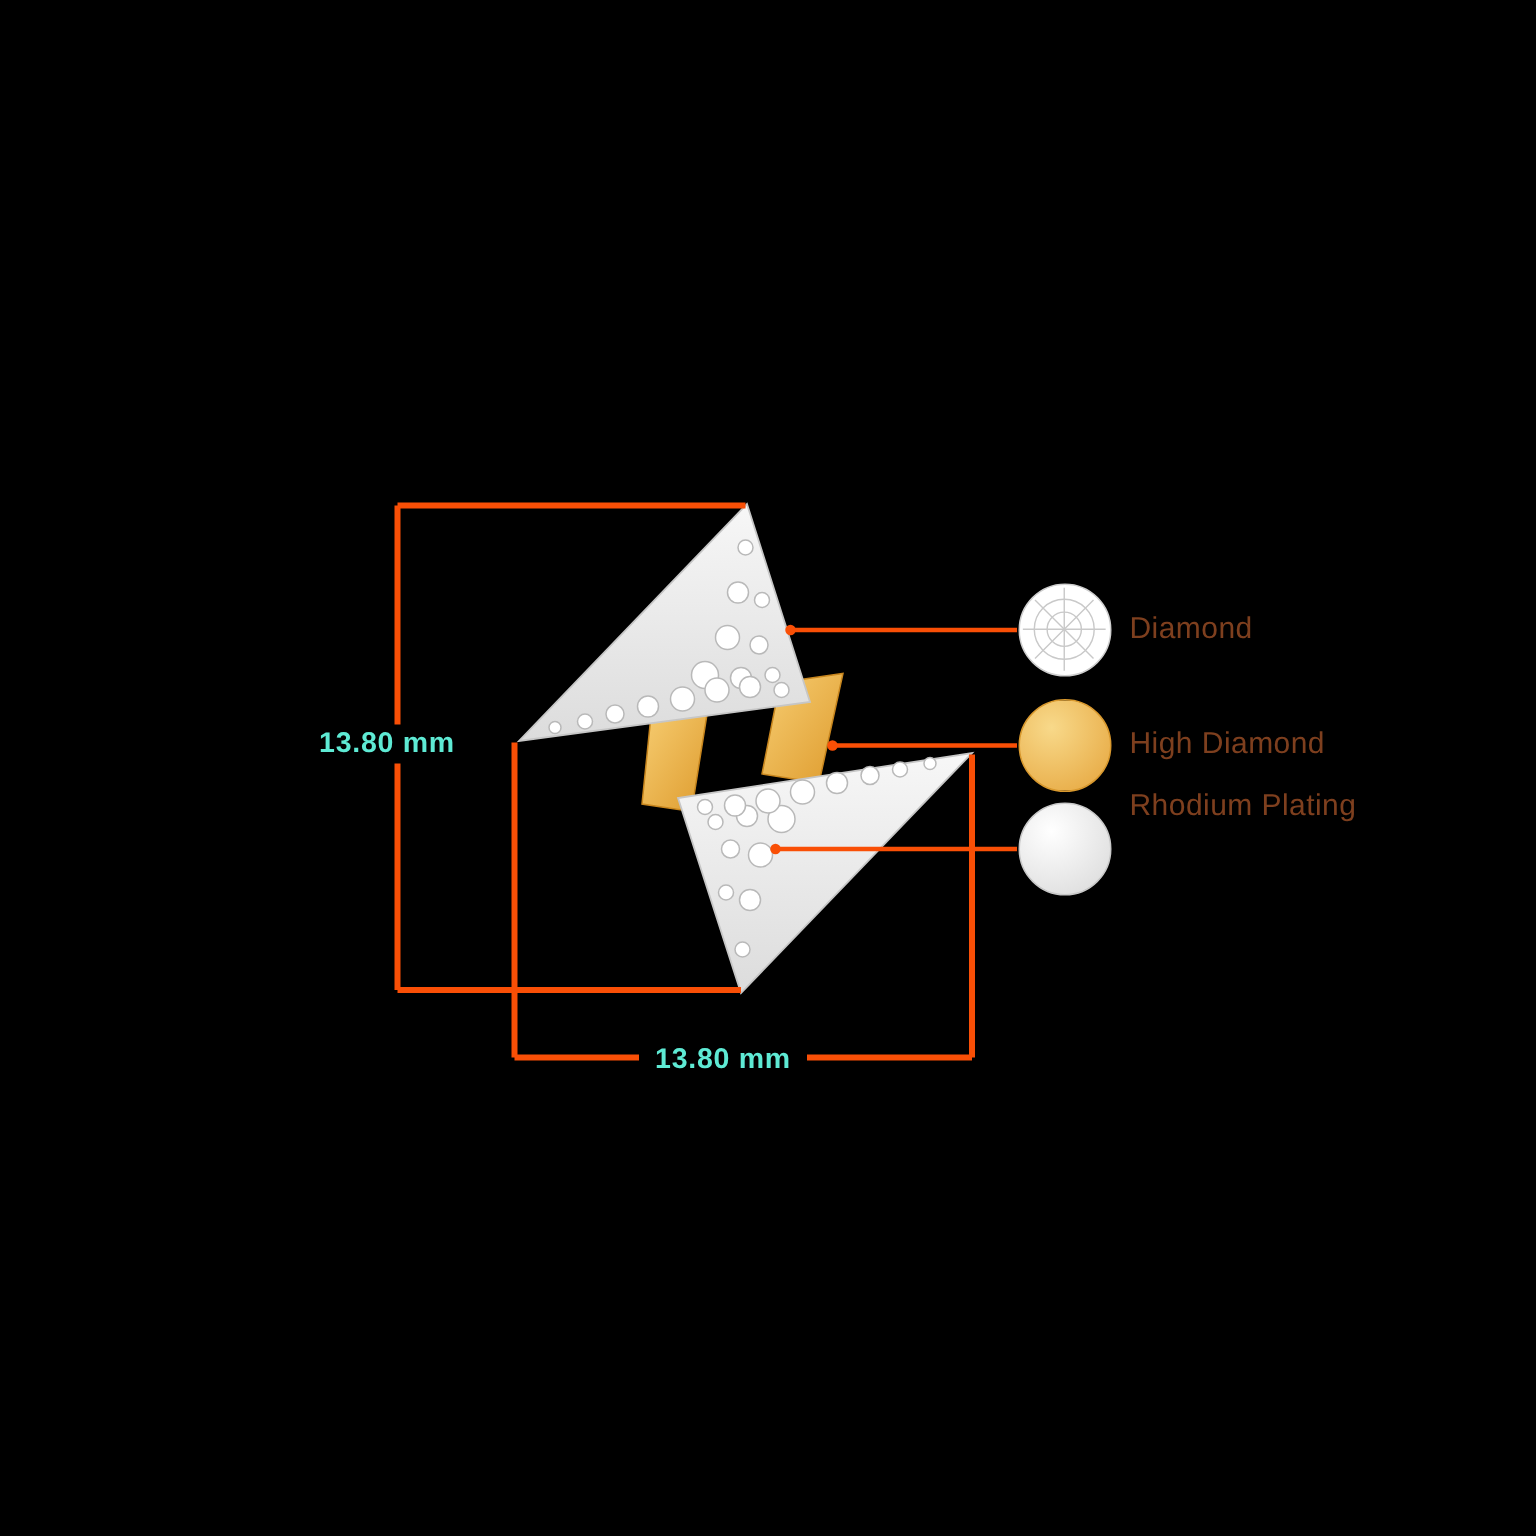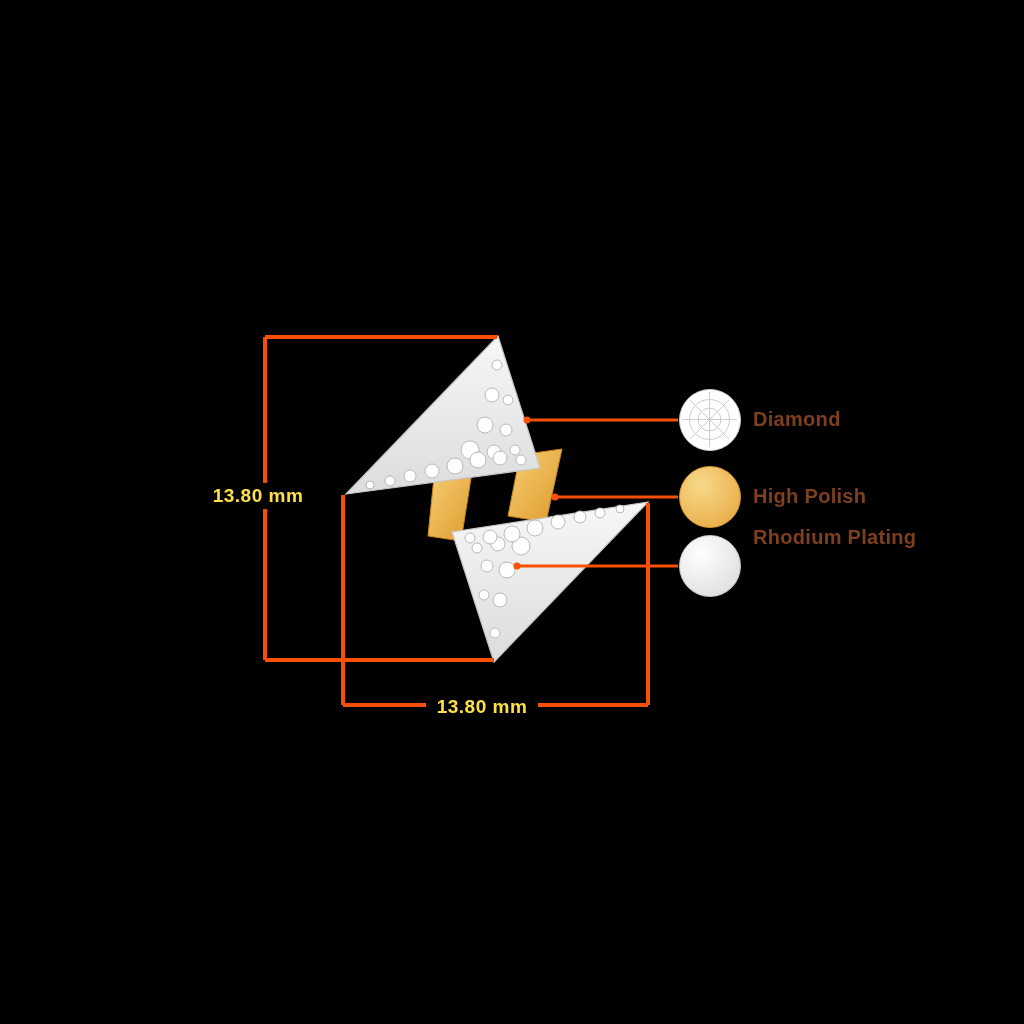--- a/index.html
+++ b/index.html
@@ -2,34 +2,34 @@
 <html><head>
 <meta charset="utf-8">
 <style>
   html,body{margin:0;padding:0;background:#000;}
   .stage{
     position:relative;width:1024px;height:1024px;background:#000;overflow:hidden;
     font-family:"Liberation Sans", sans-serif;
   }
   .art{position:absolute;left:0;top:0;}
   .dim-label{
-    position:absolute;background:#000;color:#fde047;font-weight:bold;
+    position:absolute;background:#000;color:#5eead4;font-weight:bold;
     font-size:19px;text-align:center;letter-spacing:.5px;padding:2px 4px;
   }
   .dim-label.v{left:202px;top:483px;width:104px;}
   .dim-label.h{left:426px;top:694px;width:104px;}
   .legend-icon{
     position:absolute;width:62px;height:62px;border-radius:50%;left:679px;
     box-sizing:border-box;
   }
   .legend-icon.diamond{top:389px;background:#fff;border:1.5px solid #cfcfcf;}
   .legend-icon.gold{top:466px;background:radial-gradient(circle at 35% 30%, #F8D98A, #E5A43B);border:1px solid #D9992E;}
   .legend-icon.rhodium{top:535px;background:radial-gradient(circle at 35% 30%, #FFFFFF, #D8D8D8);border:1px solid #C9C9C9;}
   .legend-label{
-    position:absolute;left:753px;color:#7E3F1E;font-weight:bold;font-size:20px;
+    position:absolute;left:753px;color:#7E3F1E;font-weight:normal;font-size:20px;
     white-space:nowrap;letter-spacing:.3px;
   }
   .legend-label.l1{top:408px;}
   .legend-label.l2{top:485px;}
   .legend-label.l3{top:526px;}
 </style>
 </head>
 <body>
 
 <div class="stage">
@@ -130,16 +130,16 @@
         <line x1="31" y1="2" x2="31" y2="60"></line>
         <line x1="10.5" y1="10.5" x2="51.5" y2="51.5"></line>
         <line x1="10.5" y1="51.5" x2="51.5" y2="10.5"></line>
       </g>
     </svg>
   </div>
   <div class="legend-icon gold"></div>
   <div class="legend-icon rhodium"></div>
 
   <div class="legend-label l1">Diamond</div>
-  <div class="legend-label l2">High Polish</div>
+  <div class="legend-label l2">High Diamond</div>
   <div class="legend-label l3">Rhodium Plating</div>
 
 </div>
 
 </body></html>

